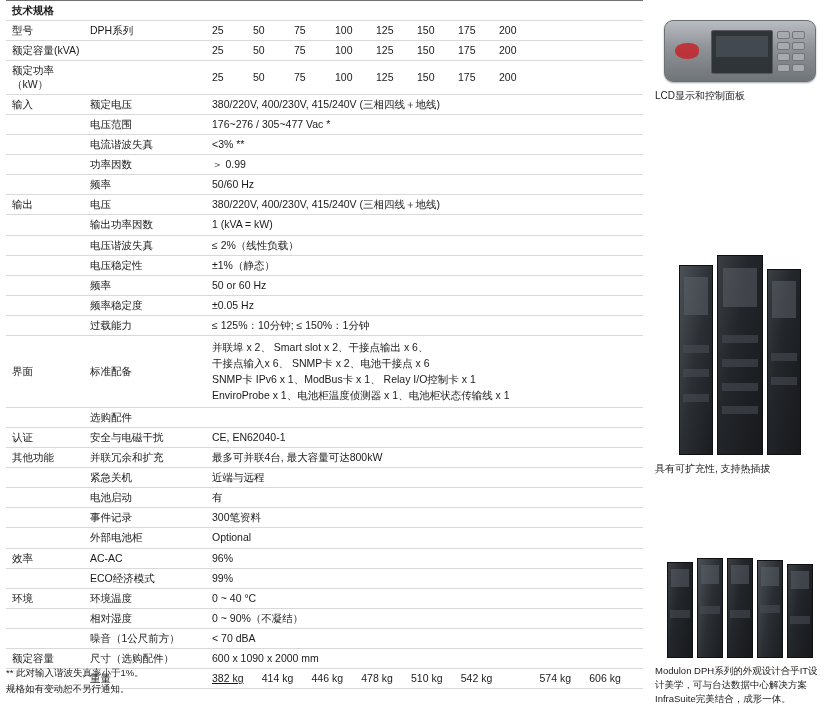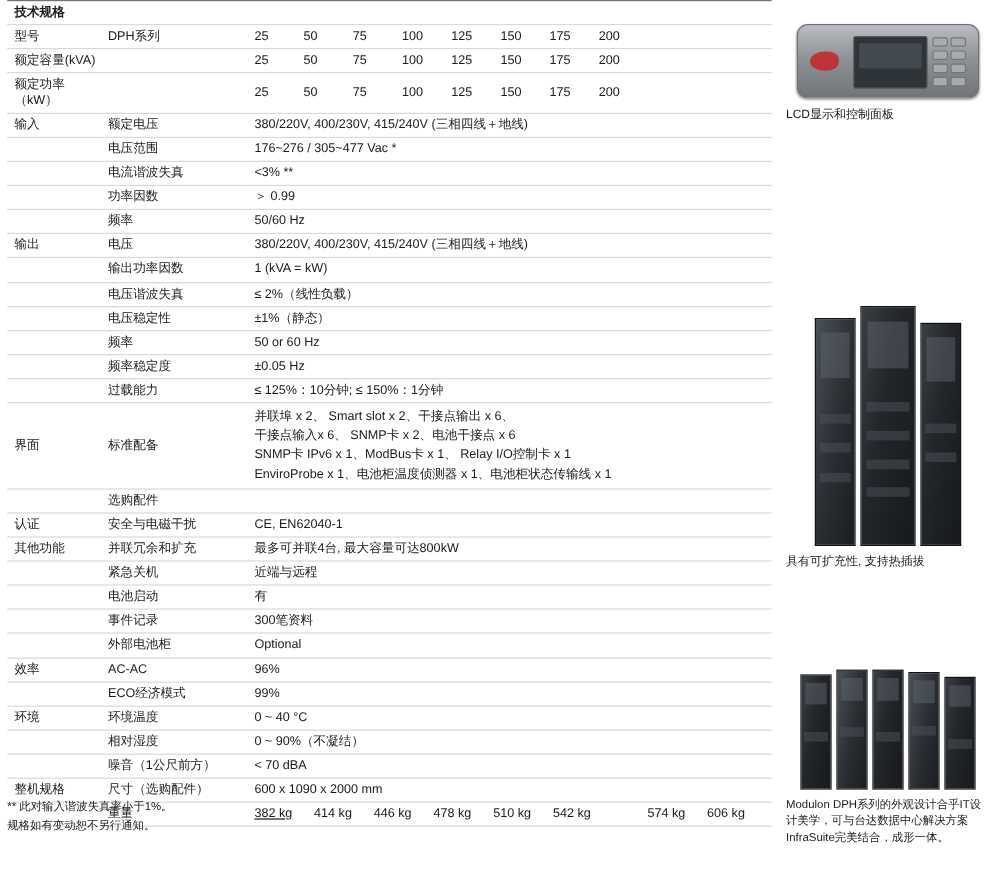--- a/index.html
+++ b/index.html
@@ -333,21 +333,21 @@
             <td class="cat"></td>
             <td>相对湿度</td>
             <td class="val">0 ~ 90%（不凝结）</td>
           </tr>
           <tr class="thickline">
             <td class="cat"></td>
             <td>噪音（1公尺前方）</td>
             <td class="val">&lt; 70 dBA</td>
           </tr>
           <tr>
-            <td class="cat">整机规格</td>
+            <td class="cat">额定容量</td>
             <td>尺寸（选购配件）</td>
             <td class="val">600 x 1090 x 2000 mm</td>
           </tr>
           <tr class="thickline">
             <td class="cat"></td>
             <td>重量</td>
             <td class="val">
               <div class="nums">
                 <span style="width: 56px; text-decoration: underline;">382 kg</span>
                 <span style="width: 56px;">414 kg</span>

